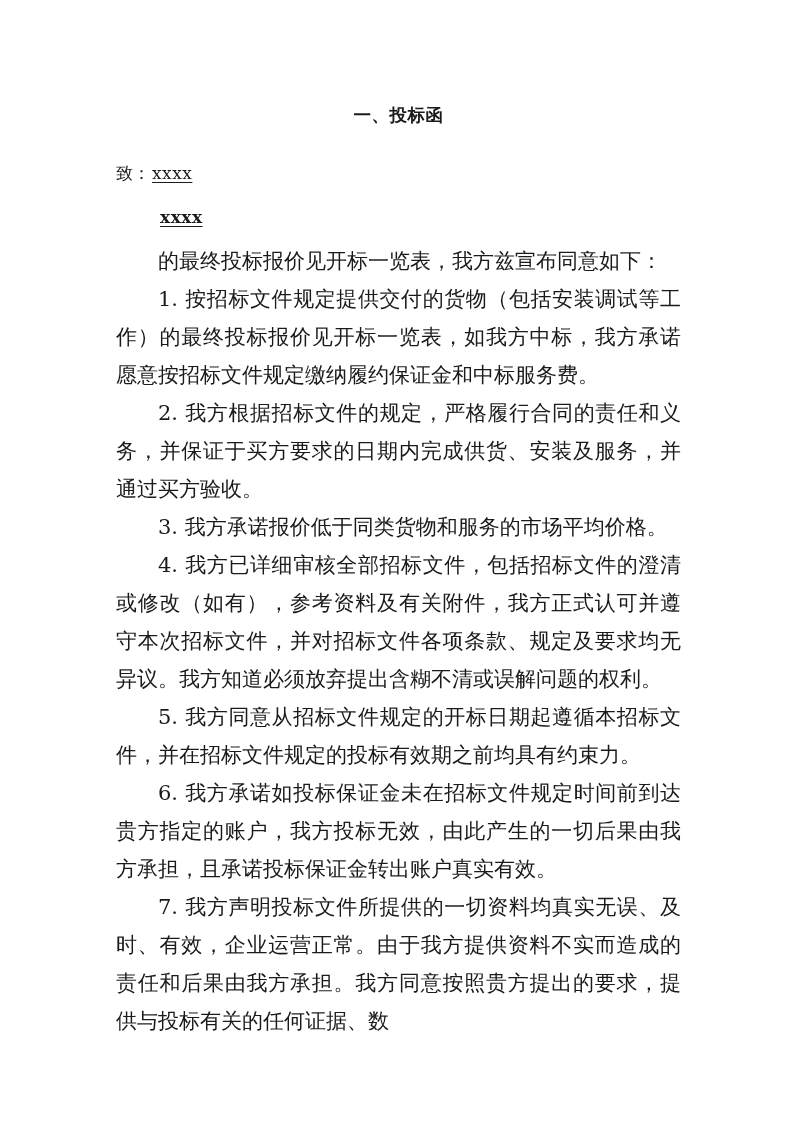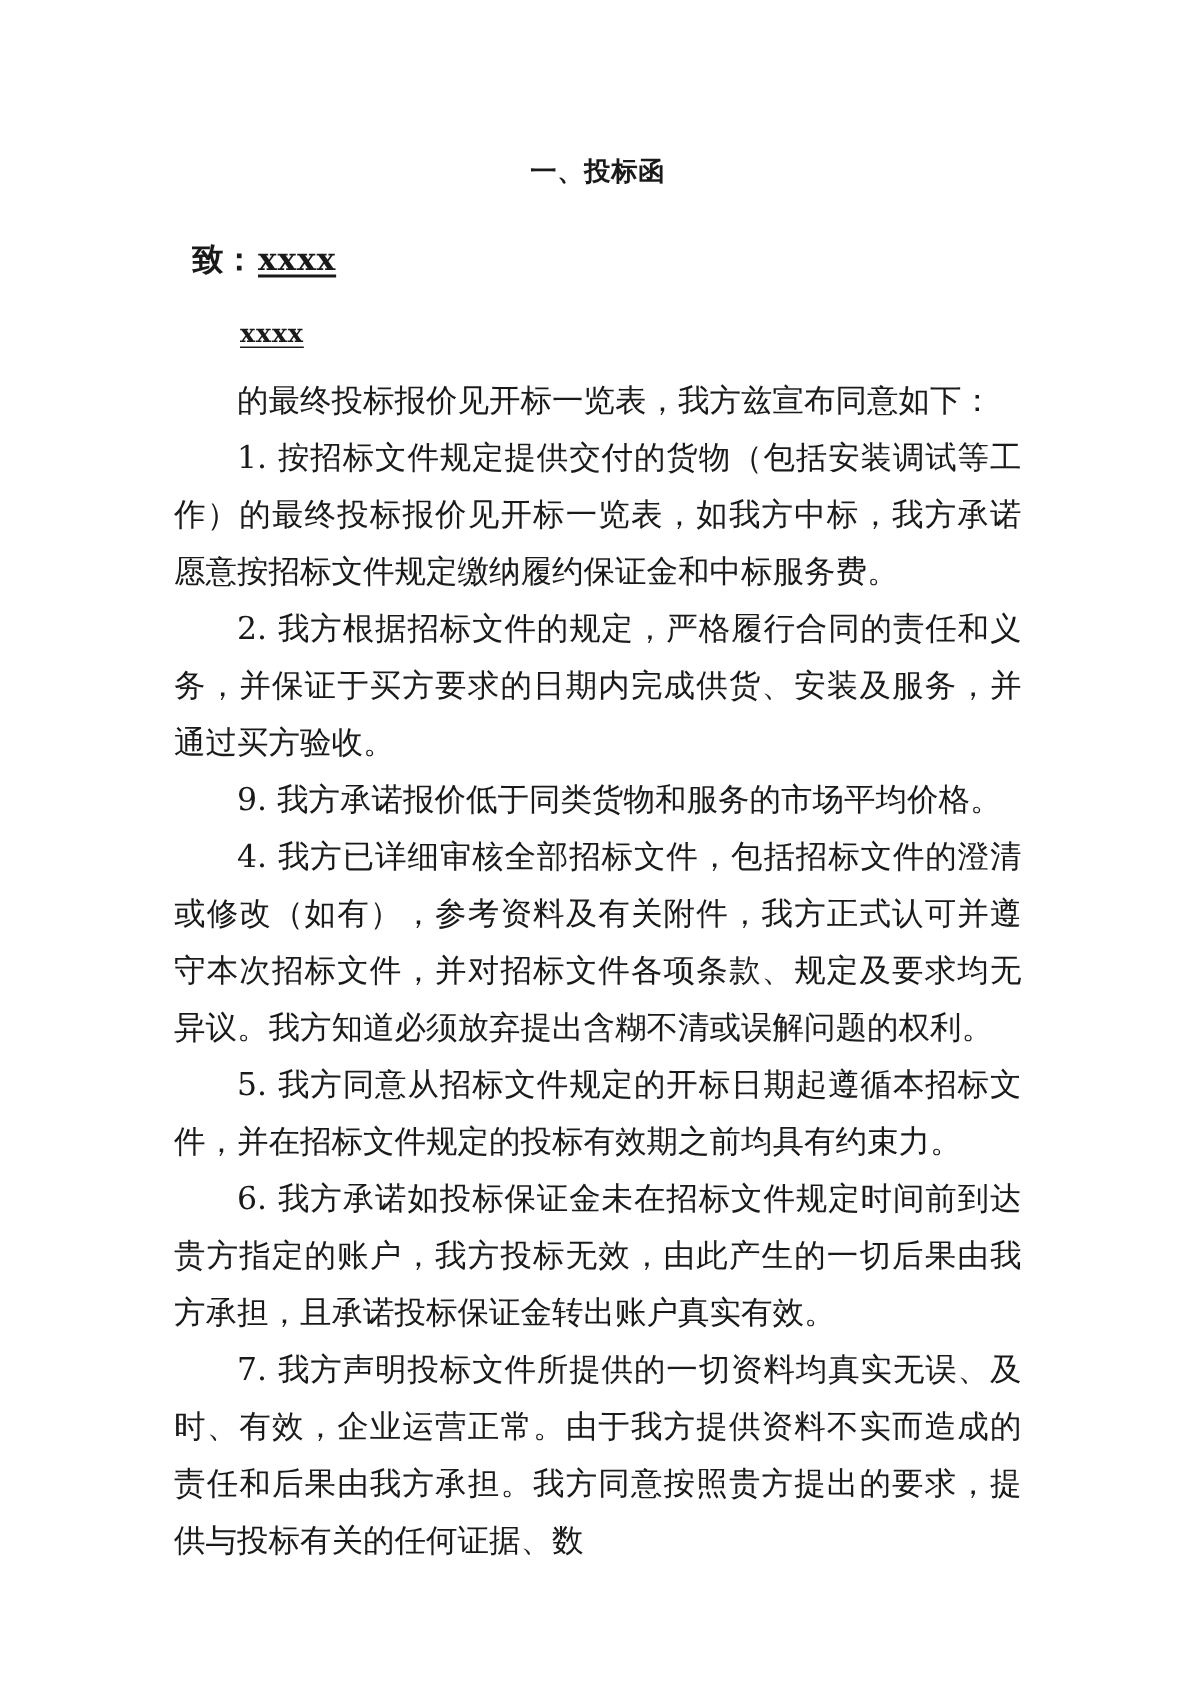--- a/index.html
+++ b/index.html
@@ -39,24 +39,24 @@
     font-size: 17.5px;
     font-weight: bold;
     text-align: center;
     line-height: 38px;
     letter-spacing: 0.5px;
     margin: 0 0 20px 0;
     font-family: "DejaVu Serif", "Liberation Serif", serif;
   }
 
   .addressee-line {
-    font-size: 21px;
-    font-weight: bold;
+    font-size: 17px;
+    font-weight: normal;
     line-height: 38px;
-    margin: 12px;
+    margin: 0;
     white-space: nowrap;
   }
   .addressee-label {
     letter-spacing: 0px;
   }
   .blank-underline {
     text-decoration: underline;
     text-underline-offset: 3px;
     font-family: "DejaVu Serif", "Liberation Serif", serif;
     letter-spacing: 0.5px;
@@ -101,21 +101,21 @@
     <p class="addressee-line-2">
       <span class="blank-underline">xxxx</span>
     </p>
 
     <p class="para para-first">的最终投标报价见开标一览表，我方兹宣布同意如下：</p>
 
     <p class="para">1. 按招标文件规定提供交付的货物（包括安装调试等工作）的最终投标报价见开标一览表，如我方中标，我方承诺愿意按招标文件规定缴纳履约保证金和中标服务费。</p>
 
     <p class="para">2. 我方根据招标文件的规定，严格履行合同的责任和义务，并保证于买方要求的日期内完成供货、安装及服务，并通过买方验收。</p>
 
-    <p class="para">9. 我方承诺报价低于同类货物和服务的市场平均价格。</p>
+    <p class="para">3. 我方承诺报价低于同类货物和服务的市场平均价格。</p>
 
     <p class="para">4. 我方已详细审核全部招标文件，包括招标文件的澄清或修改（如有），参考资料及有关附件，我方正式认可并遵守本次招标文件，并对招标文件各项条款、规定及要求均无异议。我方知道必须放弃提出含糊不清或误解问题的权利。</p>
 
     <p class="para">5. 我方同意从招标文件规定的开标日期起遵循本招标文件，并在招标文件规定的投标有效期之前均具有约束力。</p>
 
     <p class="para">6. 我方承诺如投标保证金未在招标文件规定时间前到达贵方指定的账户，我方投标无效，由此产生的一切后果由我方承担，且承诺投标保证金转出账户真实有效。</p>
 
     <p class="para">7. 我方声明投标文件所提供的一切资料均真实无误、及时、有效，企业运营正常。由于我方提供资料不实而造成的责任和后果由我方承担。我方同意按照贵方提出的要求，提供与投标有关的任何证据、数</p>
 
   </div>

